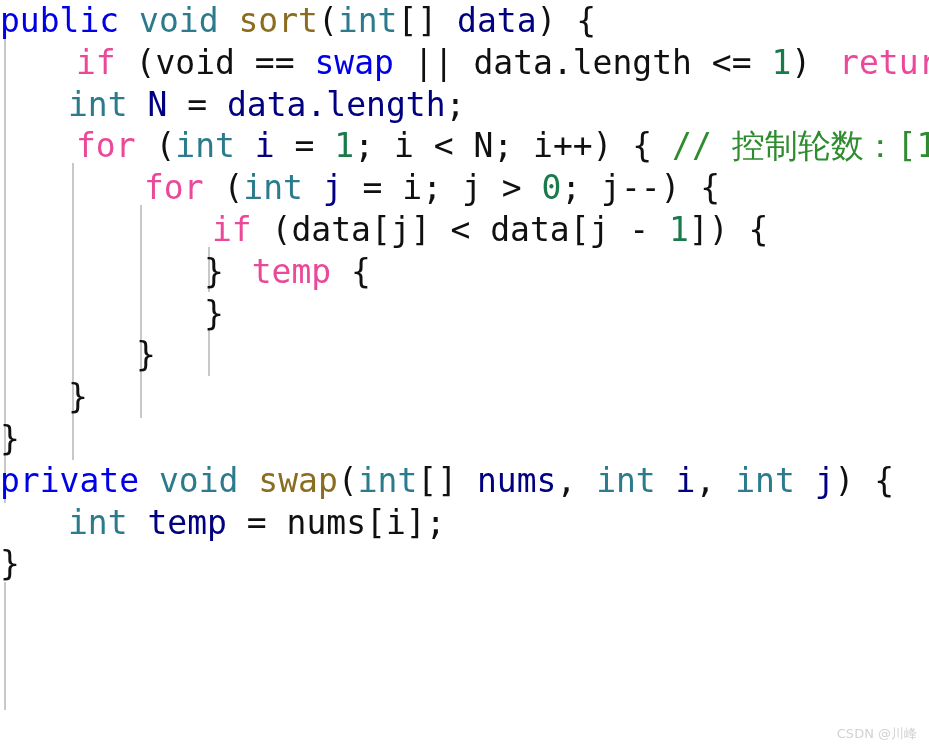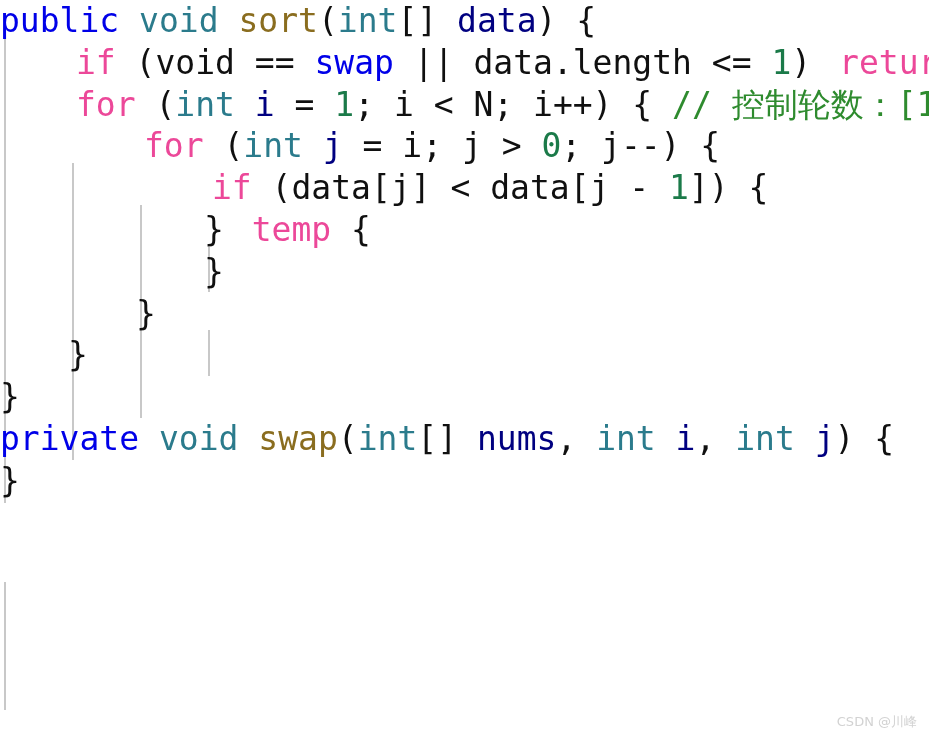--- a/index.html
+++ b/index.html
@@ -55,21 +55,21 @@
   .k-ctrl  { color: #ec4899; margin-left: 8px; }  
   .k-num   { color: #1B7A49; }  
   .k-cmt   { color: #2E8B2E; }  
   .k-plain { color: #101010; }
 
   .cjk { font-family: Liberation Serif, serif; }
 
   #watermark {
     position: absolute;
     right: 12px;
-    bottom: 20px;
+    bottom: 8px;
     font-family: "DejaVu Sans", "Liberation Sans", sans-serif;
     font-size: 13px;
     color: #d2d2d2;
     white-space: pre;
     user-select: none;
   }
 </style>
 </head>
 <body>
 
@@ -80,27 +80,29 @@
       <div class="guide" style="left: 72px; top: 163px; height: 297px;"></div>
       <div class="guide" style="left: 140px; top: 205px; height: 213px;"></div>
       <div class="guide" style="left: 208px; top: 247px; height: 45px;"></div>
       <div class="guide" style="left: 208px; top: 330px; height: 46px;"></div>
       <div class="guide" style="left: 4px; top: 582px; height: 128px;"></div>
     </div>
 
   <div class="code-lines">
       <div class="line"><span class="k-mod">public</span><span class="k-plain"> </span><span class="k-type">void</span><span class="k-plain"> </span><span class="k-fn">sort</span><span class="k-plain">(</span><span class="k-type">int</span><span class="k-plain">[] </span><span class="k-decl">data</span><span class="k-plain">) {</span></div>
       <div class="line"><span class="ind" style="display: inline-block; width: 68px;"></span><span class="k-ctrl">if</span><span class="k-plain"> (void == </span><span class="k-mod">swap</span><span class="k-plain"> || data.length &lt;= </span><span class="k-num">1</span><span class="k-plain">) </span><span class="k-ctrl">return</span></div>
+      <div class="line"><span class="ind" style="display: inline-block; width: 68px;"></span><span class="k-type">int</span><span class="k-plain"> </span><span class="k-decl">N</span><span class="k-plain"> = </span><span class="k-decl">data.length</span><span class="k-plain">;</span></div>
       <div class="line"><span class="ind" style="display: inline-block; width: 68px;"></span><span class="k-ctrl">for</span><span class="k-plain"> (</span><span class="k-type">int</span><span class="k-plain"> </span><span class="k-decl">i</span><span class="k-plain"> = </span><span class="k-num">1</span><span class="k-plain">; i &lt; N; i++) { </span><span class="k-cmt">// </span><span class="k-cmt cjk">控制轮数：</span><span class="k-cmt">[1, N-1]</span></div>
       <div class="line"><span class="ind" style="display: inline-block; width: 136px;"></span><span class="k-ctrl">for</span><span class="k-plain"> (</span><span class="k-type">int</span><span class="k-plain"> </span><span class="k-decl">j</span><span class="k-plain"> = i; j &gt; </span><span class="k-num">0</span><span class="k-plain">; j--) {</span></div>
       <div class="line"><span class="ind" style="display: inline-block; width: 204px;"></span><span class="k-ctrl">if</span><span class="k-plain"> (data[j] &lt; data[j - </span><span class="k-num">1</span><span class="k-plain">]) {</span></div>
       <div class="line"><span class="ind" style="display: inline-block; width: 204px;"></span><span class="k-plain">} </span><span class="k-ctrl">temp</span><span class="k-plain"> {</span></div>
       <div class="line"><span class="ind" style="display: inline-block; width: 204px;"></span><span class="k-plain">}</span></div>
       <div class="line"><span class="ind" style="display: inline-block; width: 136px;"></span><span class="k-plain">}</span></div>
       <div class="line"><span class="ind" style="display: inline-block; width: 68px;"></span><span class="k-plain">}</span></div>
       <div class="line"><span class="k-plain">}</span></div>
       <div class="line"><span class="k-mod">private</span><span class="k-plain"> </span><span class="k-type">void</span><span class="k-plain"> </span><span class="k-fn">swap</span><span class="k-plain">(</span><span class="k-type">int</span><span class="k-plain">[] </span><span class="k-decl">nums</span><span class="k-plain">, </span><span class="k-type">int</span><span class="k-plain"> </span><span class="k-decl">i</span><span class="k-plain">, </span><span class="k-type">int</span><span class="k-plain"> </span><span class="k-decl">j</span><span class="k-plain">) {</span></div>
+      <div class="line"><span class="ind" style="display: inline-block; width: 68px;"></span><span class="k-type">int</span><span class="k-plain"> </span><span class="k-decl">temp</span><span class="k-plain"> = nums[i];</span></div>
       <div class="line"><span class="k-plain">}</span></div>
     </div>
 
   <div id="watermark">CSDN @川峰</div>
 
 </div>
 
 </body></html>

